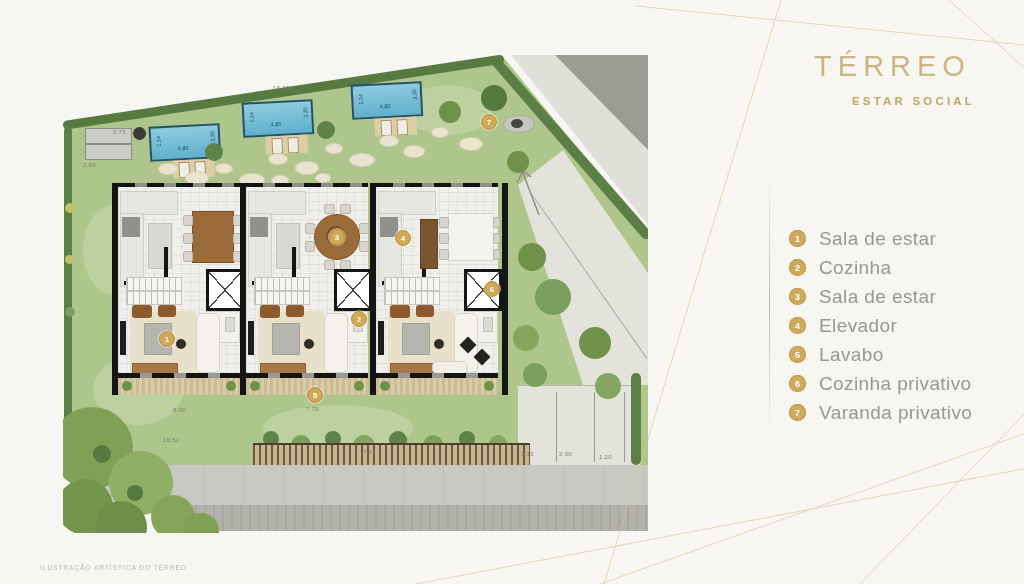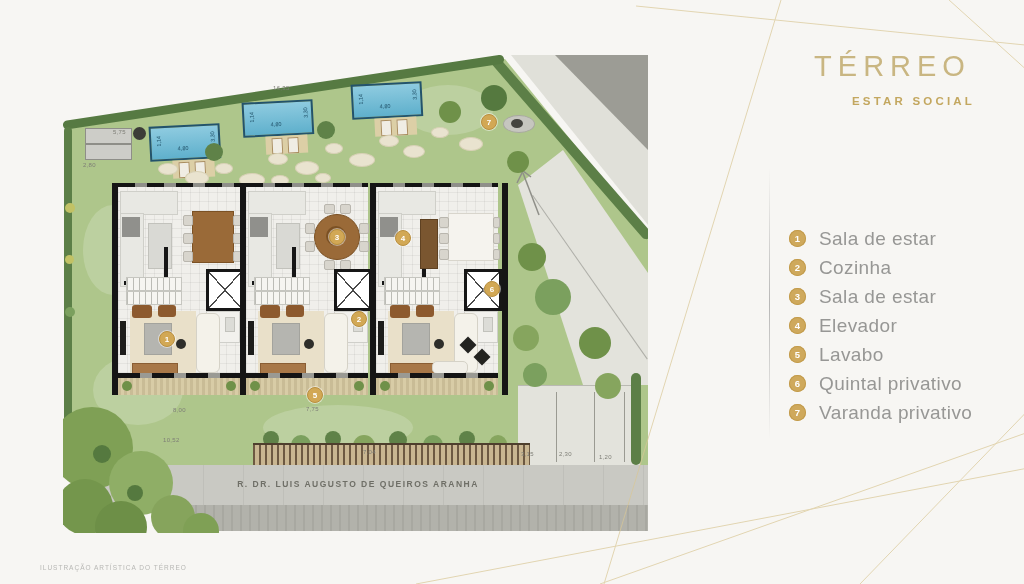--- a/index.html
+++ b/index.html
@@ -344,21 +344,20 @@
     <div class="abs tree bush" style="left:228px;top:380px;width:20px;height:20px;background:#7ba05e"></div>
     <div class="abs tree bush" style="left:262px;top:376px;width:16px;height:16px;background:#5f8248"></div>
     <div class="abs tree bush" style="left:290px;top:380px;width:22px;height:22px;background:#86a55e"></div>
     <div class="abs tree bush" style="left:326px;top:376px;width:18px;height:18px;background:#5f8248"></div>
     <div class="abs tree bush" style="left:360px;top:380px;width:20px;height:20px;background:#7ba05e"></div>
     <div class="abs tree bush" style="left:396px;top:376px;width:16px;height:16px;background:#5f8248"></div>
     <div class="abs tree bush" style="left:426px;top:380px;width:18px;height:18px;background:#86a55e"></div>
     <div class="abs fence"></div>
     <div class="abs sidewalk"></div>
     <div class="abs road"></div>
-    <div class="abs" id="street-label">R. DR. LUIS AUGUSTO DE QUEIROS ARANHA</div>
 
     <div class="abs tree" style="left:-12px;top:352px;width:82px;height:82px;background:#7fa055"></div>
     <div class="abs tree" style="left:46px;top:396px;width:64px;height:64px;background:#8fae66"></div>
     <div class="abs tree" style="left:-6px;top:424px;width:56px;height:56px;background:#74964c"></div>
     <div class="abs tree" style="left:88px;top:440px;width:44px;height:44px;background:#86a45c"></div>
     <div class="abs tree" style="left:32px;top:446px;width:52px;height:52px;background:#6d8f47"></div>
     <div class="abs tree" style="left:120px;top:458px;width:36px;height:36px;background:#7fa055"></div>
     <div class="abs tree" style="left:30px;top:390px;width:18px;height:18px;background:#55793f"></div>
     <div class="abs tree" style="left:64px;top:430px;width:16px;height:16px;background:#55793f"></div>
 
@@ -404,21 +403,21 @@
     <div class="legend-row">
       <span class="badge">4</span>
       <span class="legend-label">Elevador</span>
     </div>
     <div class="legend-row">
       <span class="badge">5</span>
       <span class="legend-label">Lavabo</span>
     </div>
     <div class="legend-row">
       <span class="badge">6</span>
-      <span class="legend-label">Quintal privativo</span>
+      <span class="legend-label">Cozinha privativo</span>
     </div>
     <div class="legend-row">
       <span class="badge">7</span>
       <span class="legend-label">Varanda privativo</span>
     </div>
   </div>
 
   <div class="abs" id="caption">ILUSTRAÇÃO ARTÍSTICA DO TÉRREO</div>
 
   <svg class="abs" style="left:0;top:0" width="1024" height="584" pointer-events="none">

